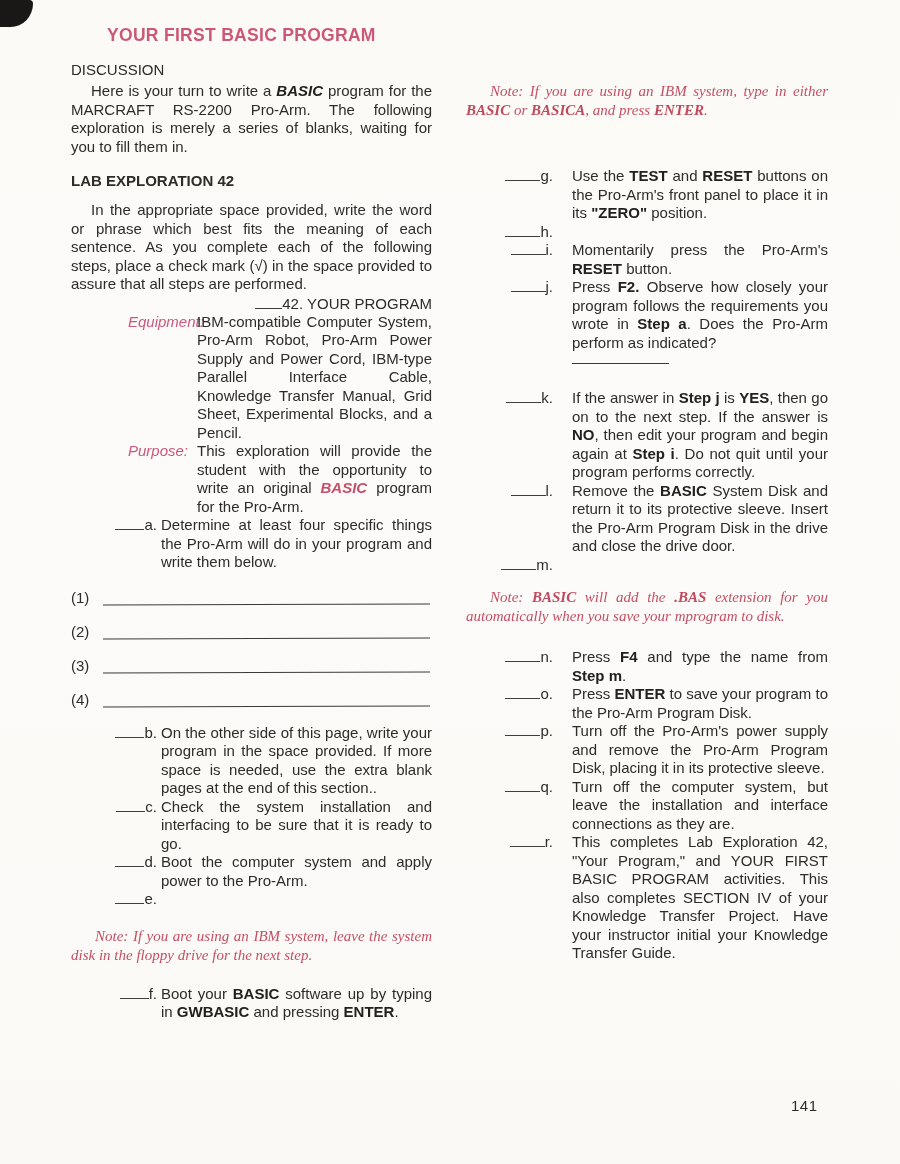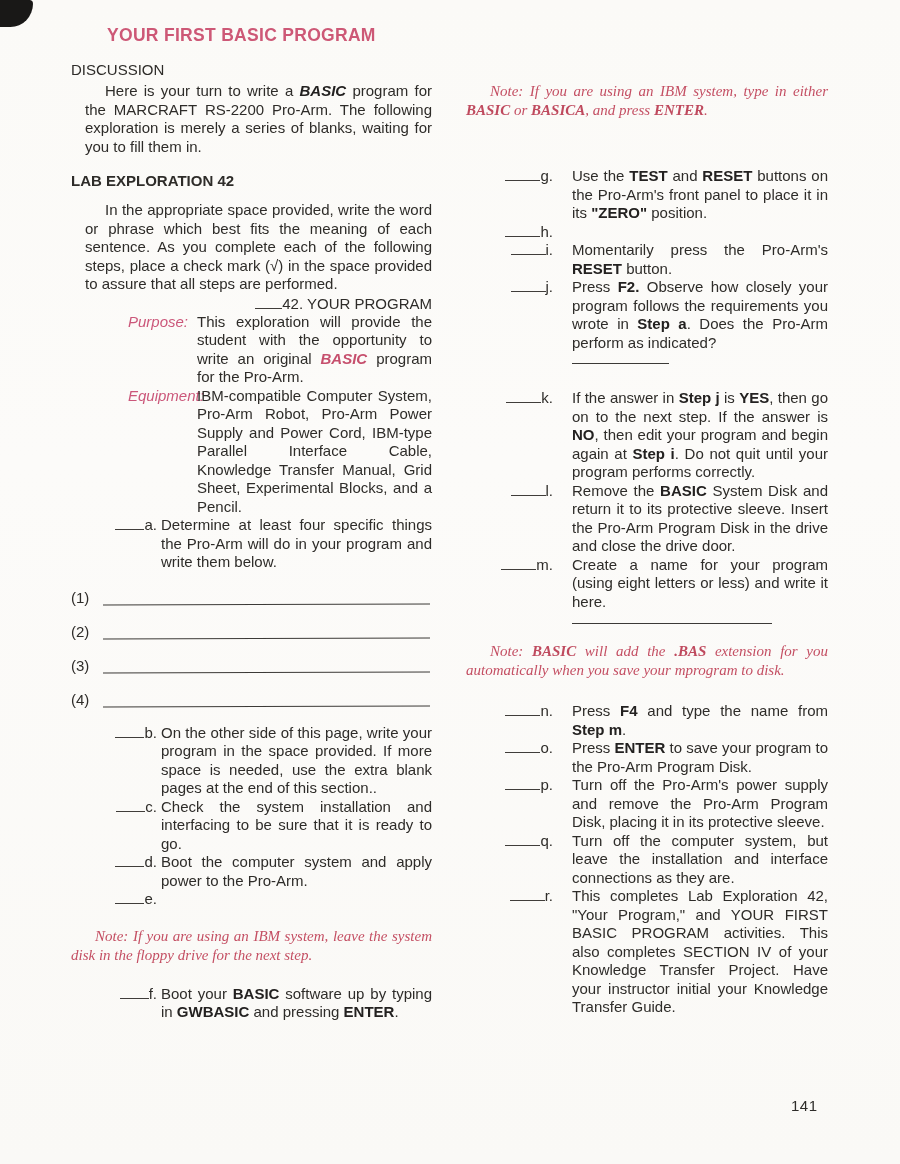--- a/index.html
+++ b/index.html
@@ -21,21 +21,21 @@
   .col{position:absolute;text-align:justify;}
   .col-left{left:71px;top:25px;width:361px;}
   .col-right{left:466px;top:82px;width:362px;}
 
   .page-title{
     font-size:17.5px;font-weight:bold;letter-spacing:.3px;
     color:#cd5876;line-height:20px;margin-bottom:15px;text-align:left;margin-left:36px;
   }
   .sec-heading{line-height:19px;margin-bottom:3px;text-align:left;}
   .sec-heading.bold{font-weight:bold;margin-bottom:11px;}
-  .para{margin:0 0 15px 14px;}
+  .para{margin:0 0 15px 0;}
   .para.indent{text-indent:20px;}
   .para.tight{margin-bottom:0;}
 
   .lab-item{text-align:right;line-height:19px;}
   .check-blank{
     display:inline-block;height:13px;border-bottom:1.6px solid #403d3a;
   }
   .lab-item .check-blank{width:27px;}
 
   .kv-row{display:flex;line-height:18.5px;}
@@ -89,27 +89,27 @@
 
     <div class="sec-heading">DISCUSSION</div>
     <div class="para indent">Here is your turn to write a <b><i>BASIC</i></b> program for the MARCRAFT RS-2200 Pro-Arm. The following exploration is merely a series of blanks, waiting for you to fill them in.</div>
 
     <div class="sec-heading bold">LAB EXPLORATION 42</div>
     <div class="para indent tight">In the appropriate space provided, write the word or phrase which best fits the meaning of each sentence. As you complete each of the following steps, place a check mark (√) in the space provided to assure that all steps are performed.</div>
 
     <div class="lab-item"><span class="check-blank"></span><span>42. YOUR PROGRAM</span></div>
 
     <div class="kv-row">
+      <span class="kv-label">Equipment:</span>
+      <span class="kv-text">IBM-compatible Computer System, Pro-Arm Robot, Pro-Arm Power Supply and Power Cord, IBM-type Parallel Interface Cable, Knowledge Transfer Manual, Grid Sheet, Experimental Blocks, and a Pencil.</span>
+    </div>
+    <div class="kv-row">
       <span class="kv-label">Purpose:</span>
       <span class="kv-text">This exploration will provide the student with the opportunity to write an original <b class="ac"><i>BASIC</i></b> program for the Pro-Arm.</span>
     </div>
-    <div class="kv-row">
-      <span class="kv-label">Equipment:</span>
-      <span class="kv-text">IBM-compatible Computer System, Pro-Arm Robot, Pro-Arm Power Supply and Power Cord, IBM-type Parallel Interface Cable, Knowledge Transfer Manual, Grid Sheet, Experimental Blocks, and a Pencil.</span>
-    </div>
 
     <div>
 
         <div class="step">
           <span class="step-label">
             <span class="check-blank"></span>
             <span class="step-letter">a.</span>
           </span>
           <span class="step-body">
             <span class="step-text">Determine at least four specific things the Pro-Arm will do in your program and write them below.</span>
@@ -266,24 +266,20 @@
             <span class="step-text">Remove the <b>BASIC</b> System Disk and return it to its protective sleeve. Insert the Pro-Arm Program Disk in the drive and close the drive door.</span>
 
           </span>
         </div>
 
         <div class="step">
           <span class="step-label">
             <span class="check-blank"></span>
             <span class="step-letter">m.</span>
           </span>
-          <span class="step-body">
-            <span class="step-text">Create a name for your program (using eight letters or less) and write it here.</span>
-            <span class="after-blank long"></span>
-          </span>
         </div>
       </div>
 
     <div class="note note-mid">Note: <b>BASIC</b> will add the <b>.BAS</b> extension for you automatically when you save your mprogram to disk.</div>
 
     <div class="steps-mid">
 
         <div class="step">
           <span class="step-label">
             <span class="check-blank"></span>

